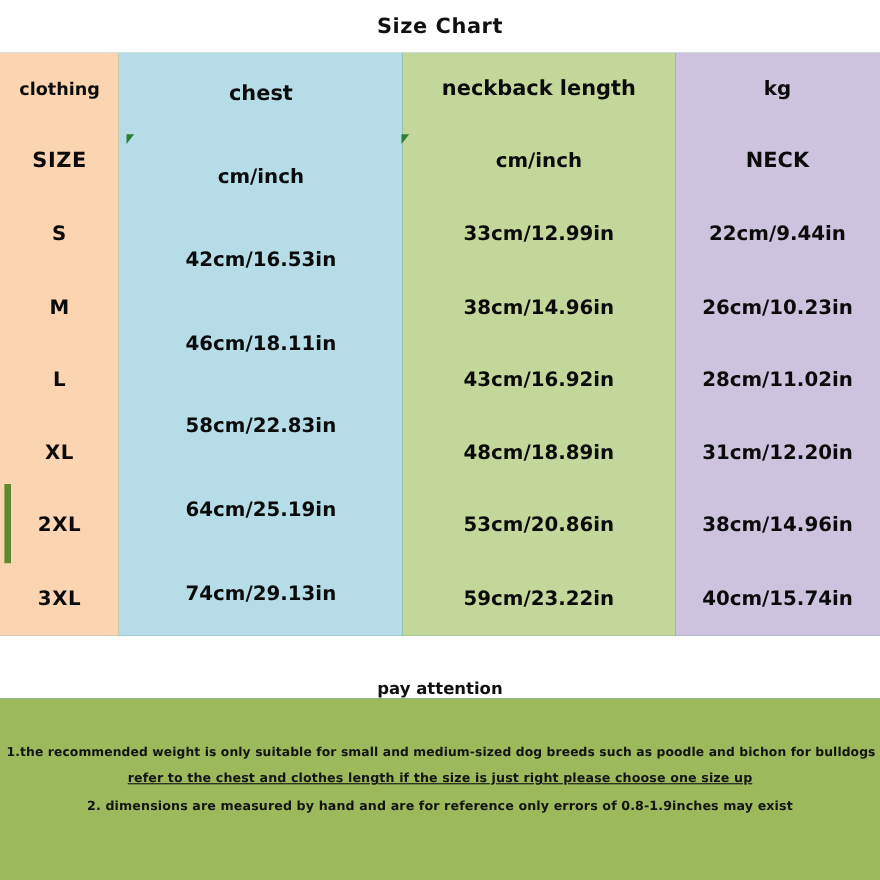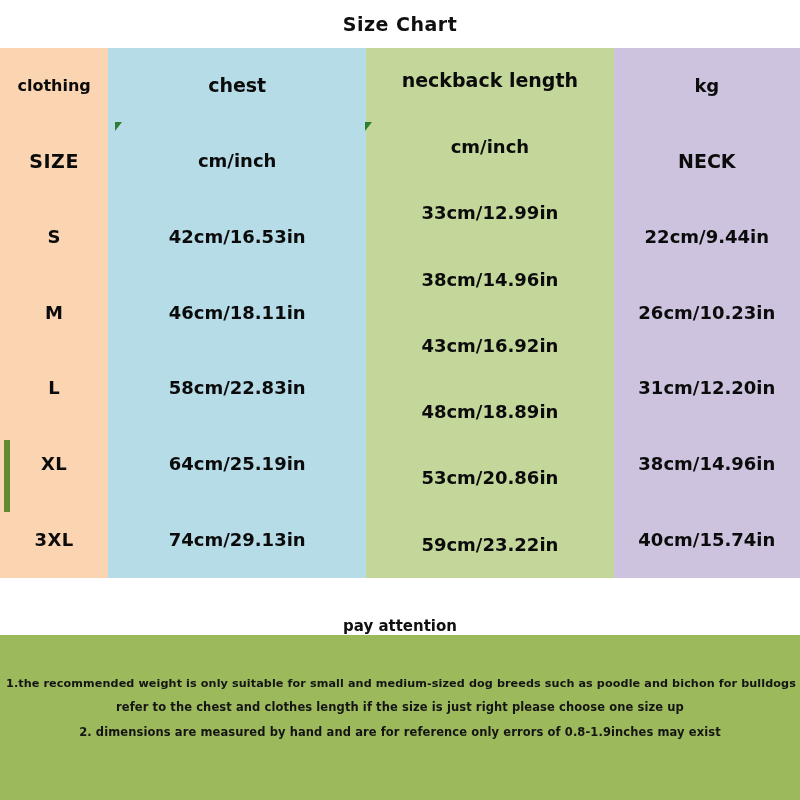--- a/index.html
+++ b/index.html
@@ -123,21 +123,21 @@
     font-size:11.5px;
     font-weight:600;
     letter-spacing:.1px;
     line-height:1.0;
     padding:0 6px;
     box-sizing:border-box;
     margin-bottom:13px;
     white-space:nowrap;
   }
   .note-line.l1{font-size:11.2px;}
-  .note-line.l2{font-size:11.5px;}
+  .note-line.l2{font-size:11.5px;text-decoration:underline;}
   .note-line.l3{font-size:11.5px;}
 </style>
 </head>
 <body>
 
 <div class="sheet">
 
   <div class="title-bar">
     <div class="title">Size  Chart</div>
   </div>
@@ -148,20 +148,21 @@
     <div class="seam-tri b"></div>
     <div class="edge-bar"></div>
 
     <div class="col col-size">
       <div class="cell head">clothing</div>
       <div class="cell sub">SIZE</div>
       <div class="cell data">S</div>
       <div class="cell data">M</div>
       <div class="cell data">L</div>
       <div class="cell data">XL</div>
+      <div class="cell data">2XL</div>
       <div class="cell data">3XL</div>
     </div>
 
     <div class="col col-chest">
       <div class="cell head">chest</div>
       <div class="cell sub">cm/inch</div>
       <div class="cell data">42cm/16.53in</div>
       <div class="cell data">46cm/18.11in</div>
       <div class="cell data">58cm/22.83in</div>
       <div class="cell data">64cm/25.19in</div>
@@ -177,20 +178,21 @@
       <div class="cell data">48cm/18.89in</div>
       <div class="cell data">53cm/20.86in</div>
       <div class="cell data">59cm/23.22in</div>
     </div>
 
     <div class="col col-neck">
       <div class="cell sub">kg</div>
       <div class="cell head">NECK</div>
       <div class="cell data">22cm/9.44in</div>
       <div class="cell data">26cm/10.23in</div>
+      <div class="cell data">28cm/11.02in</div>
       <div class="cell data">31cm/12.20in</div>
       <div class="cell data">38cm/14.96in</div>
       <div class="cell data">40cm/15.74in</div>
     </div>
 
   </div>
 
   <div class="attention-bar">
     <div class="attention-title">pay attention</div>
   </div>

